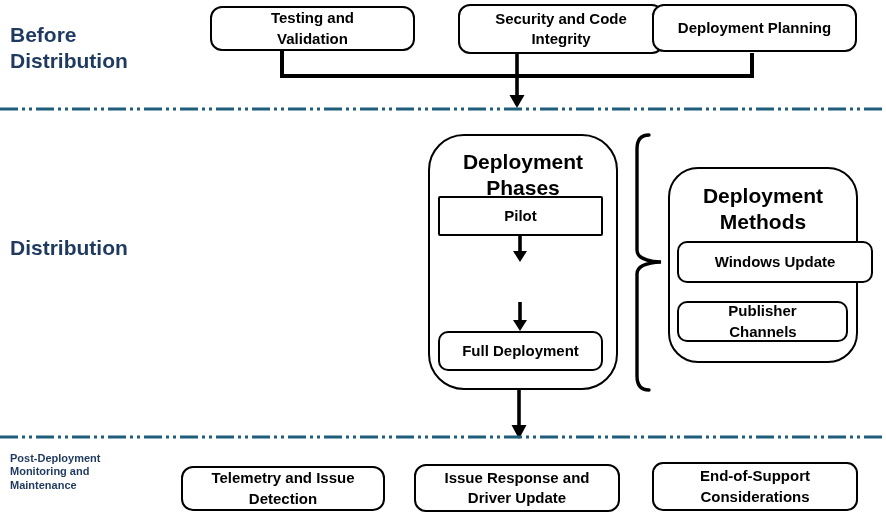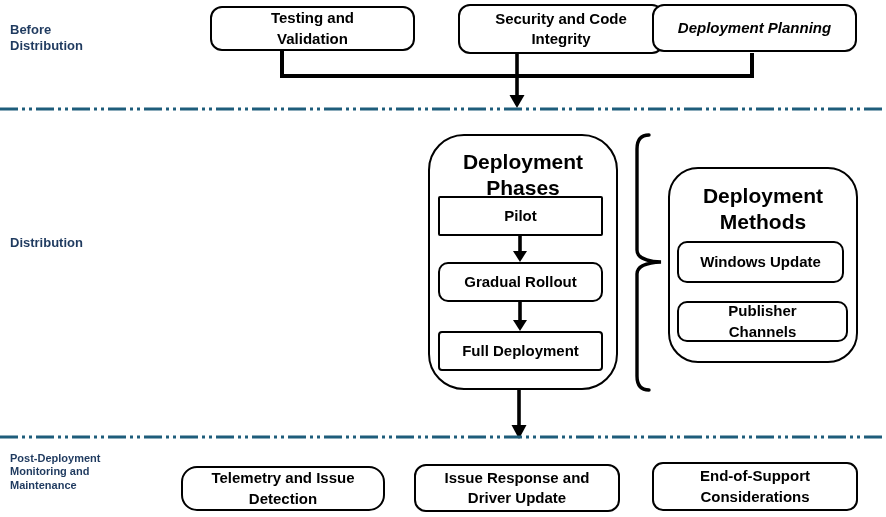--- a/index.html
+++ b/index.html
@@ -13,21 +13,21 @@
   .canvas{
     position:relative;
     width:886px;height:517px;
     background:#ffffff;
     overflow:hidden;
   }
   .stage-label{
     position:absolute;
     color:var(--navy);
     font-weight:bold;
-    font-size:13px;
+    font-size:21px;
     line-height:1.22;
     white-space:pre-line;
   }
   .node{
     position:absolute;
     background:#ffffff;
     border:2.2px solid var(--ink);
     border-radius:12px;
     display:flex;
     align-items:center;
@@ -82,44 +82,43 @@
   <div class="stage-label" style="left:10px;top:452px;width:175px;font-size:11px;">Post-Deployment
 Monitoring and
 Maintenance</div>
 
   <div class="node" style="left:180px;top:6px;width:205px;height:45px;margin-left:30px;">Testing and
 Validation</div>
 
   <div class="node" style="left:414px;top:4px;width:206px;height:50px;margin-left:44px;">Security and Code
 Integrity</div>
 
-  <div class="node" style="left:652px;top:4px;width:205px;height:48px;font-style:italic;">Deployment Planning</div>
+  <div class="node" style="left:652px;top:4px;width:205px;height:48px;">Deployment Planning</div>
 
   <div class="container-node" style="left:428px;top:134px;width:190px;height:256px;border-radius:36px;"></div>
 
   <div class="container-title" style="left:428px;top:149px;width:190px;">Deployment
 Phases</div>
 
   <div class="node" style="left:438px;top:196px;width:165px;height:40px;border-radius:2px;">Pilot</div>
 
-  <div class="node" style="left:438px;top:262px;width:165px;height:40px;border-radius:10px;">Gradual Rollout</div>
 
-  <div class="node" style="left:438px;top:331px;width:165px;height:40px;border-radius:4px;">Full Deployment</div>
+  <div class="node" style="left:438px;top:331px;width:165px;height:40px;border-radius:10px;">Full Deployment</div>
 
   <div class="container-node" style="left:668px;top:167px;width:190px;height:196px;border-radius:30px;"></div>
 
   <div class="container-title" style="left:668px;top:183px;width:190px;">Deployment
 Methods</div>
 
-  <div class="node" style="left:677px;top:241px;width:167px;height:42px;border-radius:10px;">Windows Update</div>
+  <div class="node" style="left:677px;top:241px;width:196px;height:42px;border-radius:10px;">Windows Update</div>
 
-  <div class="node" style="left:677px;top:301px;width:171px;height:41px;border-radius:10px;">Publisher
+  <div class="node" style="left:677px;top:301px;width:171px;height:41px;border-radius:10px;text-align:right;">Publisher
 Channels</div>
 
-  <div class="node" style="left:181px;top:466px;width:204px;height:45px;border-radius:16px;">Telemetry and Issue
+  <div class="node" style="left:181px;top:466px;width:204px;height:45px;">Telemetry and Issue
 Detection</div>
 
   <div class="node" style="left:414px;top:464px;width:206px;height:48px;">Issue Response and
 Driver Update</div>
 
   <div class="node" style="left:652px;top:462px;width:206px;height:49px;border-radius:11px;">End-of-Support
 Considerations</div>
 
   <svg class="overlay" viewBox="0 0 886 517" xmlns="http://www.w3.org/2000/svg">
 

